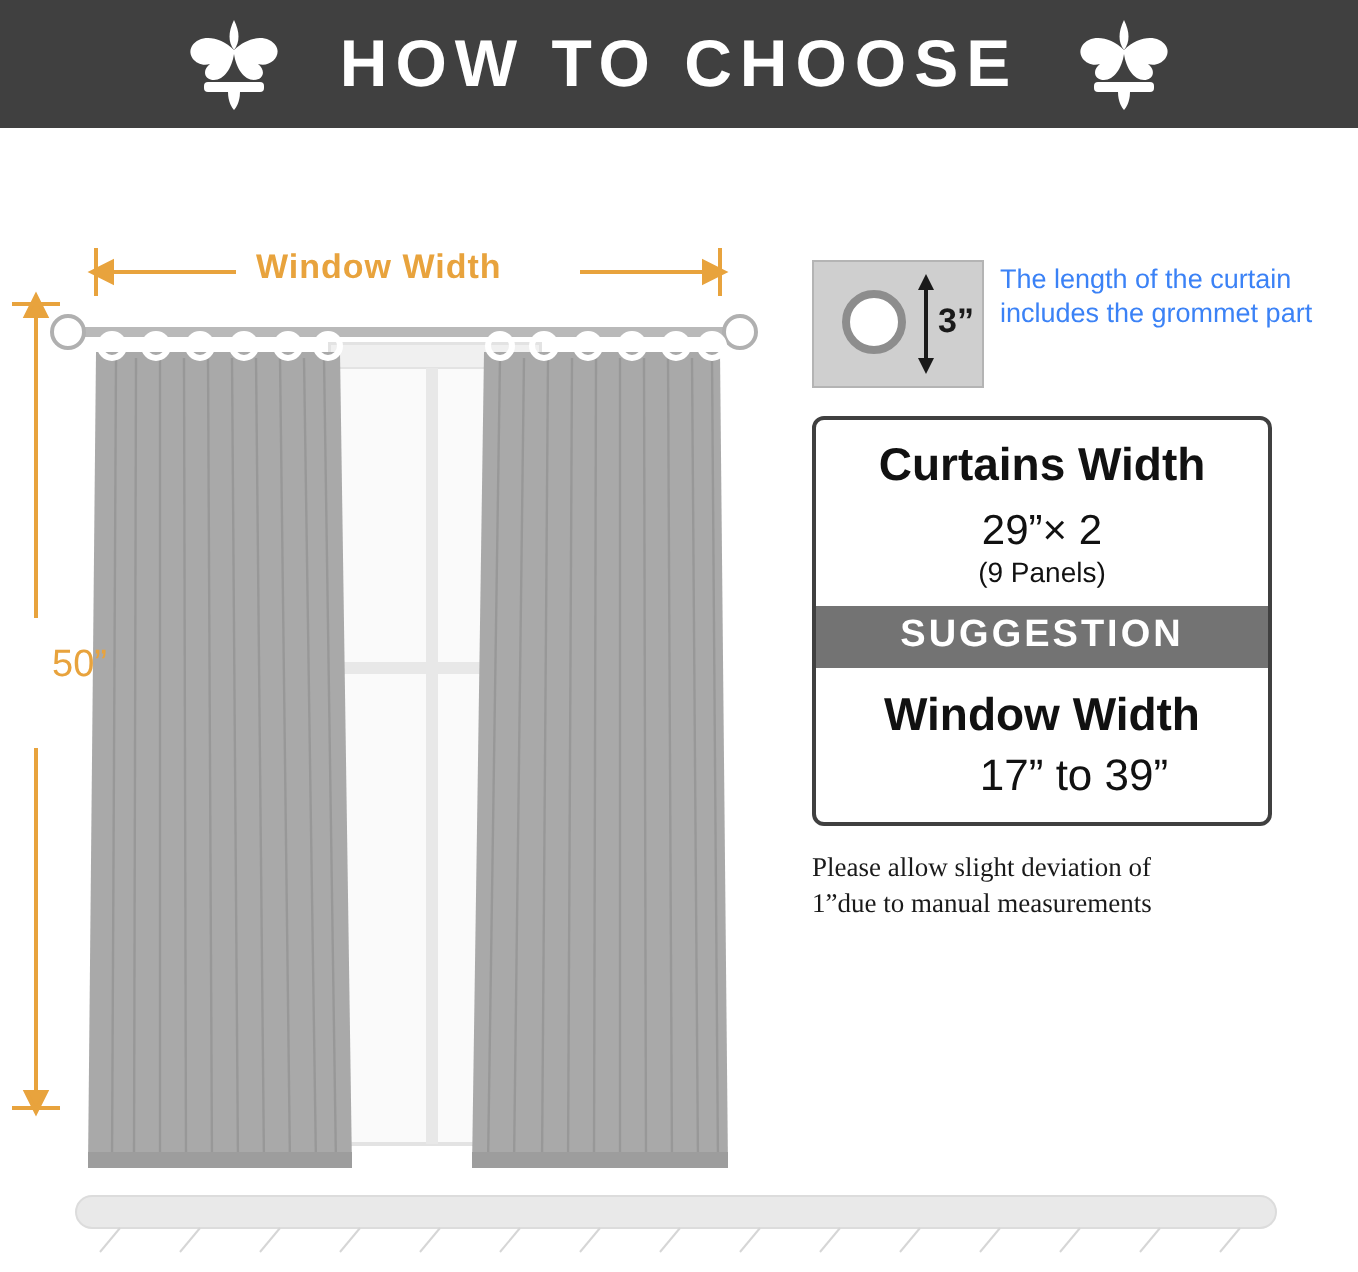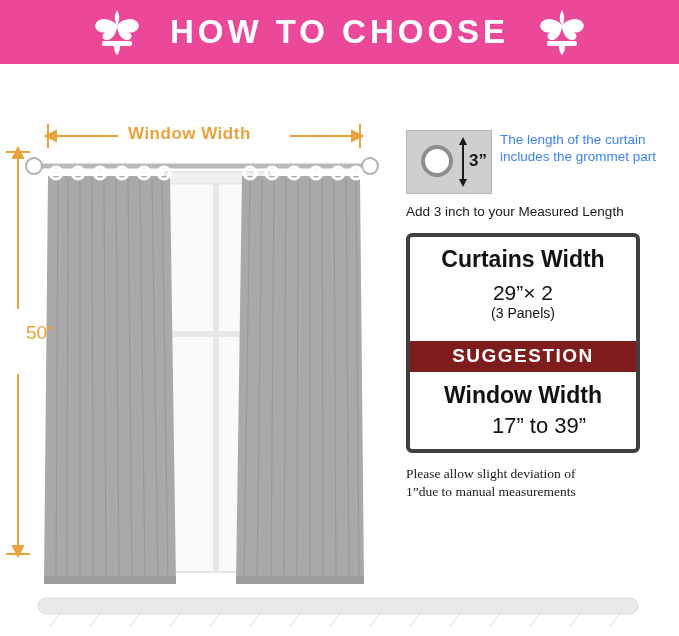--- a/index.html
+++ b/index.html
@@ -14,21 +14,21 @@
     overflow: hidden;
     position: relative;
   }
 
   
   .banner {
     position: absolute;
     left: 0; top: 0;
     width: 679px;
     height: 64px;
-    background: #ec4899;
+    background: #404040;
     display: flex;
     align-items: center;
     justify-content: center;
     gap: 26px;
   }
   .banner-title {
     color: #ffffff;
     font-size: 33px;
     font-weight: bold;
     letter-spacing: 4px;
@@ -116,21 +116,21 @@
   }
   .add-note {
     margin-top: 10px;
     font-size: 13.5px;
     color: #1a1a1a;
   }
 
   
   .card {
     margin-top: 14px;
-    border: 4px solid #404040;
+    border: 2px solid #404040;
     border-radius: 6px;
     width: 226px;
     background: #ffffff;
     overflow: hidden;
   }
   .card-row {
     text-align: center;
     color: #111111;
   }
   .card-title {
@@ -140,28 +140,27 @@
   }
   .card-value {
     font-size: 21px;
     padding-top: 2px;
   }
   .card-sub {
     font-size: 14px;
     padding: 0 0 9px;
   }
   .card-band {
-    background: #7f1d1d;
+    background: #737373;
     color: #ffffff;
     font-size: 19px;
     font-weight: bold;
     letter-spacing: 1.5px;
     text-align: center;
     padding: 4px 0 5px;
-    margin-top: 11px;
   }
   .card-title2 {
     font-size: 23px;
     font-weight: bold;
     padding: 10px 0 4px;
   }
   .card-range {
     font-size: 22px;
     padding: 0 0 10px;
     margin-left: 32px;
@@ -320,26 +319,25 @@
         <svg class="grommet-dim" viewBox="0 0 34 54">
           <line x1="10" y1="4" x2="10" y2="50" stroke="#1a1a1a" stroke-width="2"></line>
           <polygon points="10,2 6,10 14,10" fill="#1a1a1a"></polygon>
           <polygon points="10,52 6,44 14,44" fill="#1a1a1a"></polygon>
         </svg>
         <div class="grommet-dim-text">3”</div>
       </div>
       <div class="grommet-note">The length of the curtain includes the grommet part</div>
     </div>
 
-    <div class="add-note">Add 3 inch to your Measured Length</div>
 
     <div class="card">
       <div class="card-row card-title">Curtains Width</div>
       <div class="card-row card-value">29”× 2</div>
-      <div class="card-row card-sub">(3 Panels)</div>
+      <div class="card-row card-sub">(9 Panels)</div>
       <div class="card-band">SUGGESTION</div>
       <div class="card-row card-title2">Window Width</div>
       <div class="card-row card-range">17” to 39”</div>
     </div>
 
     <div class="disclaimer">
       <div>Please allow slight deviation of</div>
       <div>1”due to manual measurements</div>
     </div>
   </div>

